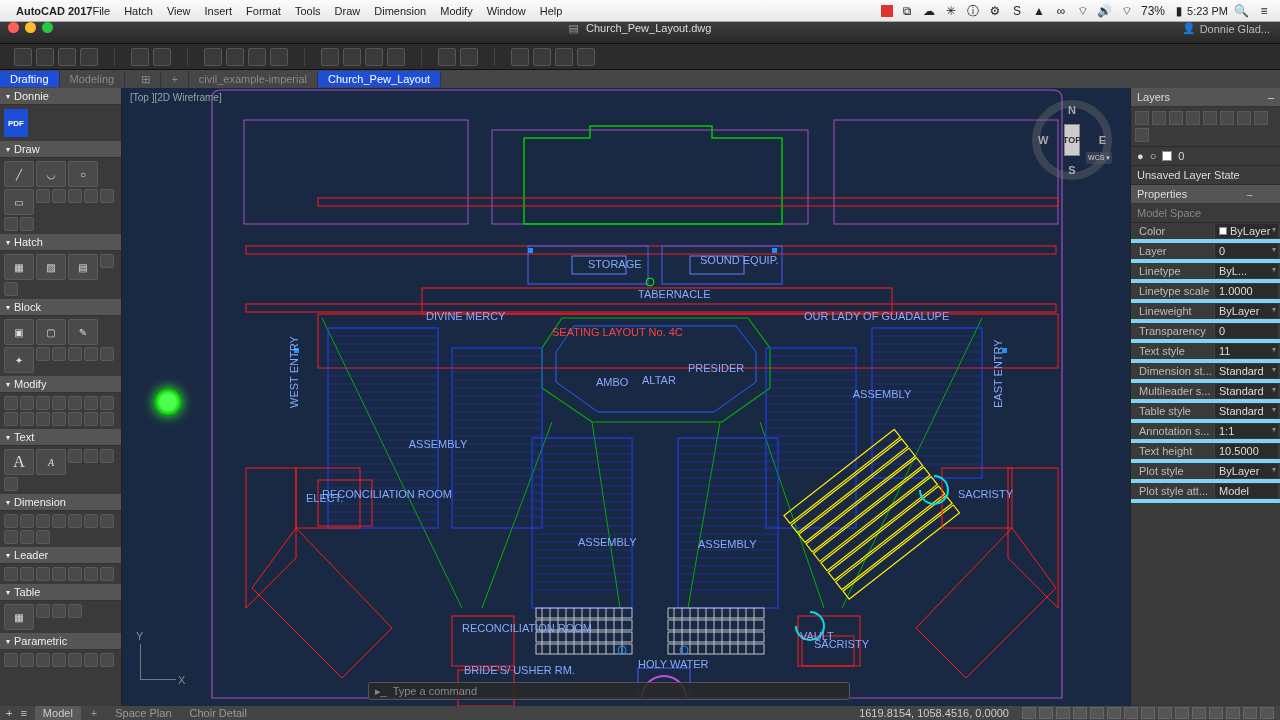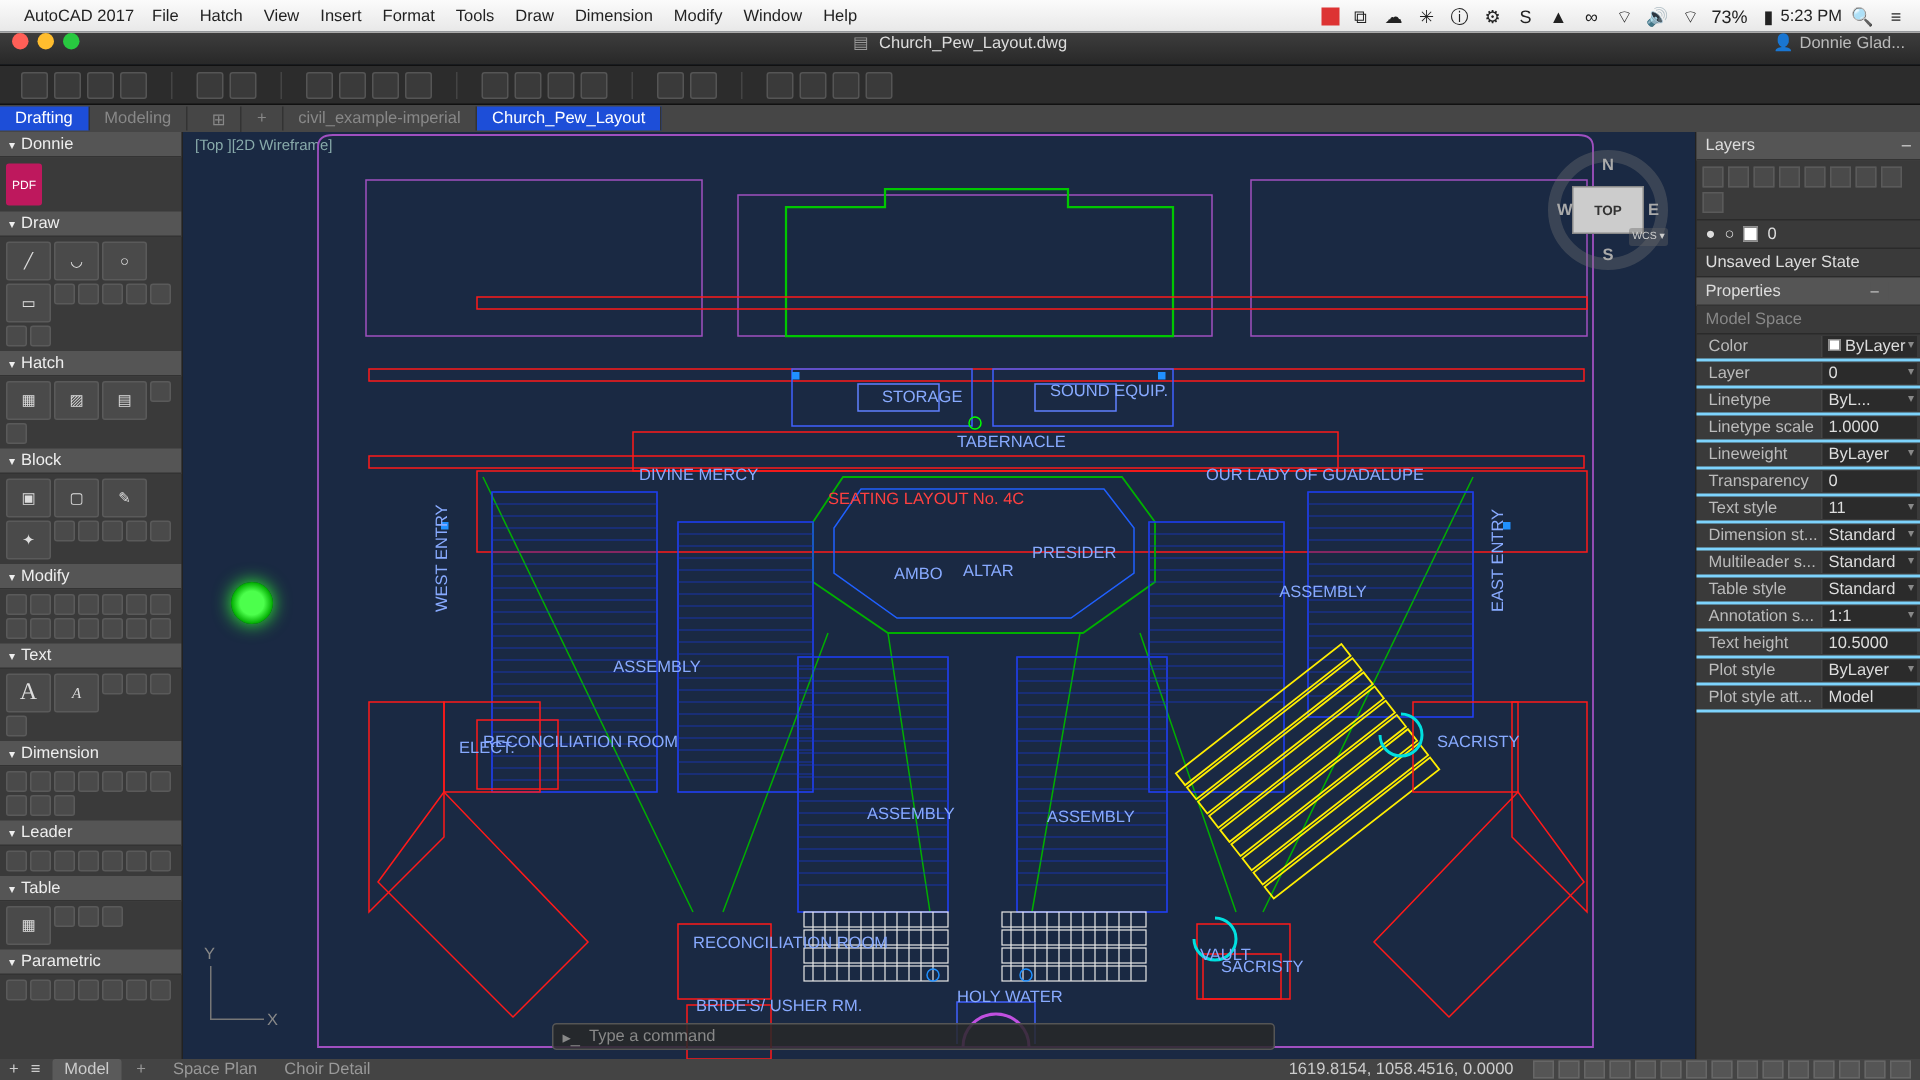--- a/index.html
+++ b/index.html
@@ -1,19 +1,19 @@
 <!DOCTYPE html>
 <html><head>
 <meta charset="utf-8">
 <style>
 *{margin:0;padding:0;box-sizing:border-box;font-family:-apple-system,Helvetica,Arial,sans-serif;font-size:11px;user-select:none}
 body{width:1280px;height:720px;background:#1a2332;overflow:hidden;position:relative}
 .mac-menubar{height:22px;background:linear-gradient(#fbfbfb,#e8e8e8);display:flex;align-items:center;padding:0 8px;border-bottom:1px solid #aaa;color:#222}
 .mac-menubar .apple{font-size:14px;margin-right:8px}
-.mac-menubar .app-name{font-weight:normal;margin-right:12px}
+.mac-menubar .app-name{font-weight:bold;}
 .mac-menubar .menu-item{margin-right:14px;cursor:default}
 .mac-menubar .spacer{flex:1}
 .mac-menubar .status-icon{width:16px;height:16px;margin-left:6px;display:inline-block;text-align:center;font-size:12px;line-height:16px}
 .mac-menubar .clock{}
 .titlebar{height:22px;background:linear-gradient(#3d3d3d,#282828);display:flex;align-items:flex-start;color:#bbb;position:relative;border-bottom:1px solid #111}
 .traffic{display:flex;gap:6px;padding-left:8px}
 .traffic span{width:11px;height:11px;border-radius:50%;display:inline-block}
 .traffic .r{background:#ff5f57}.traffic .y{background:#ffbd2e}.traffic .g{background:#28c940}
 .doc-title{position:absolute;left:50%;transform:translateX(-50%);font-size:11px;color:#ddd}
 .user-label{margin-left:auto;padding-right:10px;display:flex;align-items:center;gap:4px}
@@ -29,51 +29,51 @@
 .left-panel{width:122px;background:#3a3a3a;border-right:1px solid #222;overflow:hidden}
 .panel-header{background:#555;color:#eee;font-size:10px;padding:2px 6px;display:flex;align-items:center;border-bottom:1px solid #333}
 .panel-header .tri{margin-right:4px;font-size:8px}
 .tool-grid{display:flex;flex-wrap:wrap;padding:3px 4px;gap:2px}
 .tool-btn{width:26px;height:22px;background:#4a4a4a;border:1px solid #5a5a5a;border-radius:2px;display:flex;align-items:center;justify-content:center;color:#ddd;font-size:10px}
 .tool-btn.sm{width:14px;height:14px}
 .tool-btn.big{width:30px;height:26px}
 .canvas{flex:1;background:#1a2943;position:relative;overflow:hidden}
 .viewport-label{position:absolute;top:4px;left:8px;color:#8aa;font-size:10px}
 .viewcube{position:absolute;top:12px;right:18px;width:80px;height:80px;border:8px solid rgba(120,120,120,.35);border-radius:50%;display:flex;align-items:center;justify-content:center}
-.viewcube .cube{width:48px;height:32px;background:#ccc;border:1px solid #888;display:flex;align-items:center;justify-content:center;font-size:9px;color:#333;font-weight:bold}
+.viewcube .cube{width:16px;height:32px;background:#ccc;border:1px solid #888;display:flex;align-items:center;justify-content:center;font-size:9px;color:#333;font-weight:bold}
 .viewcube .compass{position:absolute;font-size:11px;color:#aaa;font-weight:bold}
 .viewcube .n{top:-4px}.viewcube .s{bottom:-4px}.viewcube .e{right:-2px}.viewcube .w{left:-2px}
 .wcs{position:absolute;bottom:8px;right:-8px;width:26px;height:12px;background:rgba(100,100,100,.4);color:#ccc;font-size:7px;text-align:center;line-height:12px;border-radius:2px}
 .ucs{position:absolute;bottom:26px;left:18px;color:#888;font-size:10px}
 .ucs .y-axis{position:absolute;left:0;bottom:0;width:1px;height:36px;background:#777}
 .ucs .x-axis{position:absolute;left:0;bottom:0;width:36px;height:1px;background:#777}
 .ucs .yl{position:absolute;left:-4px;bottom:38px}
 .ucs .xl{position:absolute;left:38px;bottom:-6px}
 .green-cursor{position:absolute;left:32px;top:300px;width:28px;height:28px;background:radial-gradient(circle,#4cff4c 40%,#0a0 70%);border-radius:50%;box-shadow:0 0 12px #3f3}
 .cmdline{position:absolute;bottom:6px;left:246px;right:280px;height:18px;background:rgba(40,40,40,.85);border:1px solid #555;border-radius:3px;display:flex;align-items:center;padding:0 6px;color:#888;font-size:10px}
 .drawing{position:absolute;inset:0}
 .drawing svg{width:100%;height:100%}
 .right-panel{width:150px;background:#3a3a3a;border-left:1px solid #222;display:flex;flex-direction:column;color:#ddd}
 .rp-title{background:#555;padding:3px 6px;font-size:11px;display:flex;justify-content:space-between;border-bottom:1px solid #333}
 .layer-icons{display:flex;gap:3px;padding:4px;border-bottom:1px solid #2a2a2a;flex-wrap:wrap}
 .layer-icons span{width:14px;height:14px;background:#4a4a4a;border:1px solid #5a5a5a;display:inline-block}
 .layer-row{display:flex;align-items:center;padding:3px 6px;gap:6px;font-size:10px;border-bottom:1px solid #2a2a2a}
 .layer-row .sw{width:10px;height:10px;background:#fff;border:1px solid #888}
 .prop-grid{display:flex;flex-direction:column}
-.prop-row{display:flex;justify-content:space-between;align-items:center;padding:1px 2px;font-size:10px;border-bottom:2px solid #7dd3fc}
+.prop-row{display:flex;justify-content:space-between;align-items:center;padding:1px 2px;font-size:10px;border-bottom:4px solid #7dd3fc}
 .prop-row .k{color:#bbb;padding-left:6px;flex:1}
 .prop-row .v{width:64px;background:#2b2b2b;padding:1px 4px;color:#ddd;border-left:1px solid #444;position:relative}
 .prop-row .v.sel::after{content:"▾";position:absolute;right:2px;color:#888;font-size:8px}
 .statusbar{position:absolute;left:0;right:0;bottom:0;height:14px;background:#444;color:#ccc;font-size:9px;display:flex;align-items:center;padding:0 6px}
 .statusbar .sbtab{padding:1px 8px;background:#5a5a5a;margin-right:2px;border-radius:2px 2px 0 0}
 .statusbar .sbtab.muted{background:transparent;color:#999}
 .statusbar .spacer{flex:1}
 .statusbar .coords{margin-right:10px}
 .statusbar .sbtn{width:14px;height:12px;background:#555;margin-left:3px;border:1px solid #666}
-.pdf-icon{width:24px;height:28px;background:#be185d;border-radius:2px;color:#fff;font-size:8px;font-weight:normal;display:flex;align-items:center;justify-content:center;margin:4px}
+.pdf-icon{width:24px;height:28px;background:#1d4ed8;border-radius:2px;color:#fff;font-size:8px;font-weight:bold;display:flex;align-items:center;justify-content:center;margin:4px}
 </style>
 </head>
 <body>
 
 <div class="mac-menubar">
   <span class="apple"></span>
   <span class="app-name">AutoCAD 2017</span>
   <span class="menu-item">File</span>
   <span class="menu-item">Hatch</span>
   <span class="menu-item">View</span>

